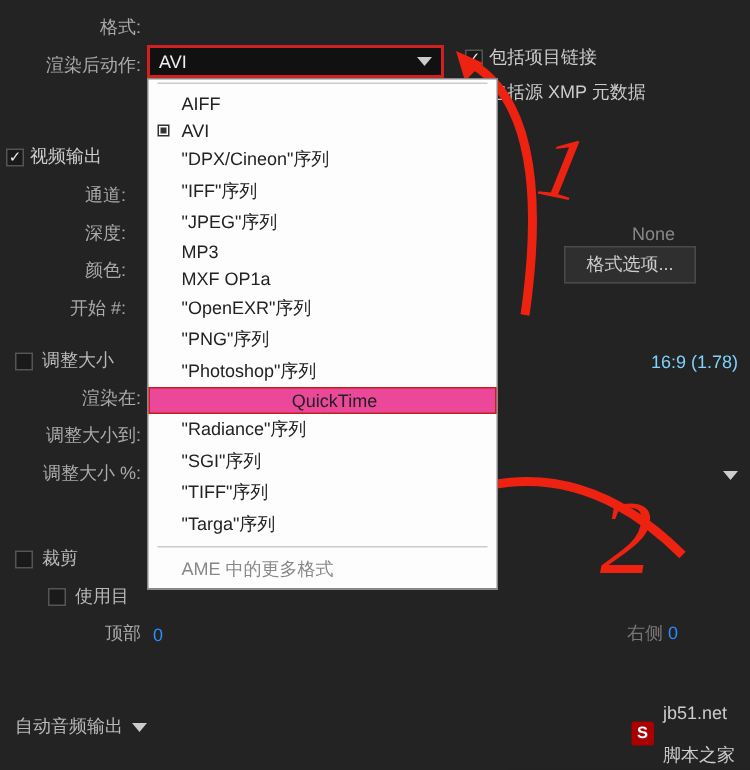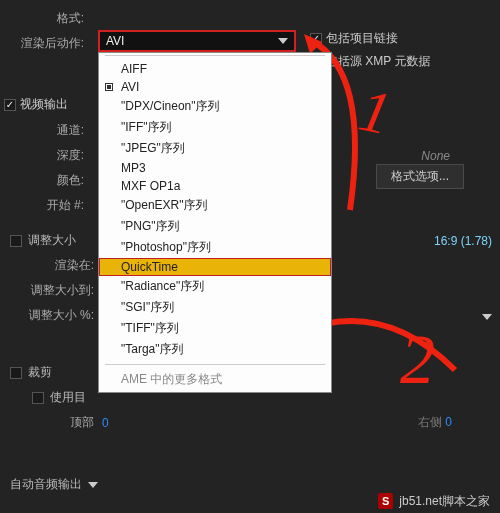--- a/index.html
+++ b/index.html
@@ -2,27 +2,27 @@
 <html><head>
 <meta charset="utf-8">
 <style>
   * { box-sizing: border-box; margin: 0; padding: 0; font-family: "Microsoft YaHei", Arial, sans-serif; }
   body { background: #232323; color: #b8b8b8; font-size: 12px; width: 500px; height: 513px; overflow: hidden; position: relative; }
   .row { display: flex; align-items: center; padding: 4px 0; }
   .label { width: 92px; text-align: right; padding-right: 8px; color: #aaa; }
   .val { color: #2a8cff; }
   .check { display: inline-flex; align-items: center; gap: 4px; color: #ccc; }
   .box { width: 12px; height: 12px; border: 1px solid #555; background: #1a1a1a; display: inline-flex; align-items: center; justify-content: center; font-size: 10px; color: #eee; }
-  .panel { padding: 6px 0 0 0; }
+  .panel { padding: 6px 0 0 10px; }
   .sect-title { display: flex; align-items: center; gap: 6px; padding: 4px 0; }
   .dropdown-btn { position: absolute; left: 98px; top: 30px; width: 198px; height: 22px; border: 2px solid #d02020; background: #111; color: #eee; display: flex; align-items: center; justify-content: space-between; padding: 0 6px; z-index: 4; }
   .chev { width: 0; height: 0; border-left: 5px solid transparent; border-right: 5px solid transparent; border-top: 6px solid #ccc; }
   .dropdown-list { position: absolute; left: 98px; top: 52px; width: 234px; background: #fdfdfd; color: #222; border: 1px solid #888; z-index: 5; padding: 2px 0; }
   .dropdown-list .item { display: flex; align-items: center; padding: 2px 6px 2px 22px; min-height: 18px; font-size: 12px; position: relative; }
-  .dropdown-list .item.sel { outline: 1px solid #c02020; outline-offset: -1px; background: #eab308; }
+  .dropdown-list .item.sel { outline: 1px solid #c02020; outline-offset: -1px; background: #ec4899; justify-content: center; }
   .dropdown-list .item .dot { position: absolute; left: 6px; width: 8px; height: 8px; border: 1px solid #333; background: #fff; }
   .dropdown-list .item .dot.on::after { content: ""; position: absolute; left: 1px; top: 1px; width: 4px; height: 4px; background: #333; }
   .dropdown-list .sep { height: 1px; background: #ccc; margin: 4px 6px; }
   .right-col { position: absolute; left: 310px; top: 30px; display: flex; flex-direction: column; gap: 6px; }
   .btn { background: #2f2f2f; border: 1px solid #4a4a4a; color: #ccc; padding: 3px 14px; display: inline-flex; align-items: center; font-size: 12px; }
   .muted { color: #777; }
   .annot { position: absolute; color: #e21; font-family: cursive; }
   svg.arrow { position: absolute; z-index: 2; }
   .footer { position: absolute; bottom: 20px; left: 10px; display: flex; align-items: center; gap: 6px; text-align: center; }
   .watermark { position: absolute; right: 10px; bottom: 4px; display: flex; align-items: center; gap: 6px; color: #ccc; font-size: 12px; }
@@ -57,21 +57,21 @@
     <span>视频输出</span>
   </label>
 </div>
 
 <div style="position:absolute;left:0;top:118px;width:100%;">
   <div class="row">
       <div class="label">通道:</div>
     </div>
   <div class="row">
       <div class="label">深度:</div>
-    <div style="position:absolute;right:50px;color:#888;font-style:italic;">None</div>
+    <div style="position:absolute;right:50px;color:#888;">None</div>
   </div>
   <div class="row">
       <div class="label">颜色:</div>
     </div>
   <div class="row">
       <div class="label">开始 #:</div>
     </div>
 </div>
 
 <div style="position:absolute;right:36px;top:124px;margin-top:40px;">
@@ -189,17 +189,17 @@
 <div class="annot" style="left:360px;top:78px;font-size:60px;transform:rotate(12deg);font-style:italic;">1</div>
 
 <svg class="arrow" style="left:295px;top:280px;" width="180" height="120">
   <path d="M 8 50 Q 90 20 160 90" stroke="#e21" stroke-width="6" fill="none"></path>
   <path d="M 2 44 L 24 44 L 12 64 Z" fill="#e21"></path>
 </svg>
 <div class="annot" style="left:400px;top:320px;font-size:70px;font-style:italic;">2</div>
 
 <div class="watermark">
   <span class="wm-badge">S</span>
-  <span style="display:flex;flex-direction:row;line-height:1;">
+  <span style="display:flex;flex-direction:column;line-height:1;gap:16px;">
     <span>jb51.net</span>
     <span>脚本之家</span>
   </span>
 </div>
 
 </body></html>

